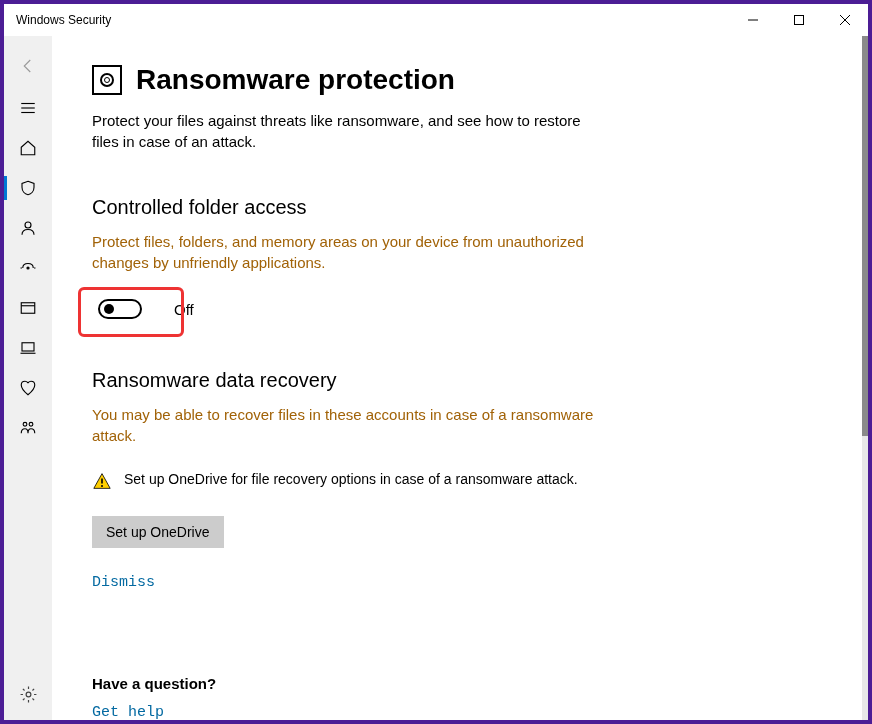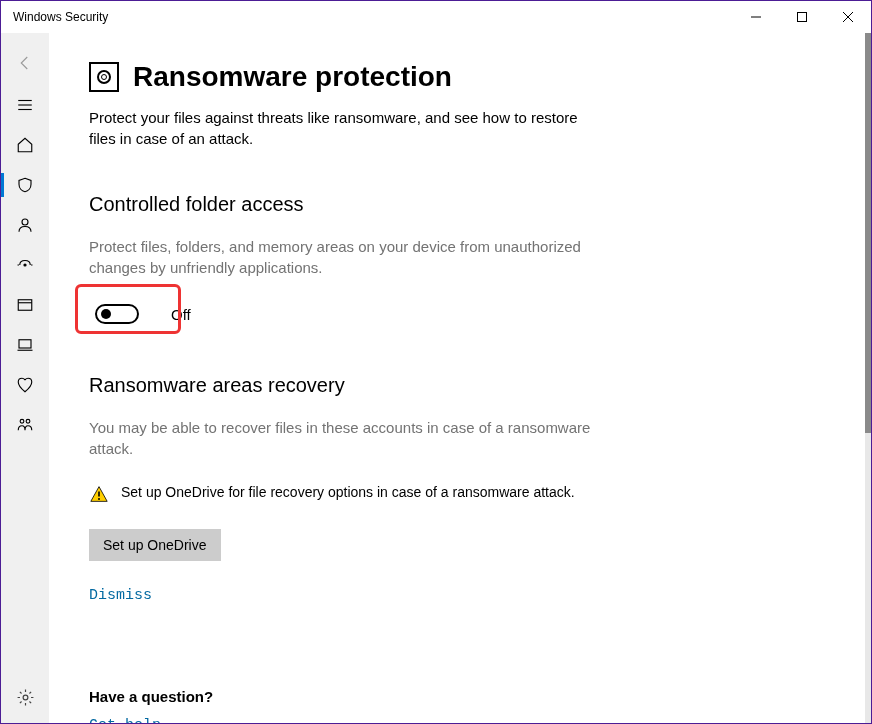--- a/index.html
+++ b/index.html
@@ -1,21 +1,21 @@
 <!DOCTYPE html>
 <html><head>
   <meta charset="utf-8">
   <style>
     * { margin:0; padding:0; box-sizing:border-box; font-family:"Segoe UI", Arial, sans-serif; }
     html, body { height:100%; }
     body { background:#0099ff; display:flex; align-items:center; justify-content:center; }
 
     .window {
       width:872px; height:724px; background:#fff; position:relative;
-      box-shadow:0 4px 20px rgba(0,0,0,0.2); border:1px solid #4c1d95;
+      box-shadow:0 4px 20px rgba(0,0,0,0.2); border:4px solid #4c1d95;
       display:flex; flex-direction:column;
     }
 
     
     .titlebar {
       height:32px; display:flex; align-items:center; justify-content:space-between;
       padding-left:12px; flex:0 0 32px;
     }
     .title-text { font-size:12px; color:#000; }
     .win-controls { display:flex; height:100%; }
@@ -51,21 +51,21 @@
     .header-icon {
       width:30px; height:30px; border:2px solid #000; display:flex; align-items:center; justify-content:center;
     }
     .header-icon-inner { width:14px; height:14px; border:2px solid #000; border-radius:50%; position:relative; }
     .header-icon-inner::after { content:""; position:absolute; inset:2px; border:1px solid #000; border-radius:50%; }
     h1 { font-size:28px; font-weight:600; color:#000; }
 
     .subtitle { margin-top:14px; max-width:500px; font-size:15px; color:#000; line-height:1.4; }
 
     h2 { font-size:20px; font-weight:400; margin-top:44px; }
-    .section-desc { margin-top:20px; max-width:520px; color:#737373; font-size:15px; line-height:1.4; }
+    .section-desc { margin-top:12px; max-width:520px; color:#a16207; font-size:15px; line-height:1.4; }
 
     .toggle-row { display:inline-flex; align-items:center; gap:32px; margin-top:20px; padding:6px 16px 6px 6px; }
     .toggle {
       width:44px; height:20px; border:2px solid #000; border-radius:20px; position:relative; background:#fff;
     }
     .toggle-knob { width:10px; height:10px; border-radius:50%; background:#000; position:absolute; top:3px; left:4px; }
     .toggle-label { font-size:15px; }
 
     .highlight-box {
       position:absolute; border:3px solid #e33; border-radius:6px; pointer-events:none;
@@ -199,21 +199,21 @@
       <h2>Controlled folder access</h2>
       <p class="section-desc">Protect files, folders, and memory areas on your device from unauthorized changes by unfriendly applications.</p>
 
       <div class="toggle-row">
         <div class="toggle">
           <div class="toggle-knob"></div>
         </div>
         <span class="toggle-label">Off</span>
       </div>
 
-      <h2>Ransomware areas recovery</h2>
+      <h2>Ransomware data recovery</h2>
       <p class="section-desc">You may be able to recover files in these accounts in case of a ransomware attack.</p>
 
       <div class="warn-row">
         <div class="warn-icon">
           <svg width="20" height="18" viewBox="0 0 24 22">
               <path d="M12 2 L22 20 H2 Z" fill="#ffcf00" stroke="#000" stroke-width="1"></path>
               <line x1="12" y1="8" x2="12" y2="14" stroke="#000" stroke-width="2"></line>
               <circle cx="12" cy="17" r="1.2" fill="#000"></circle>
             </svg>
         </div>

